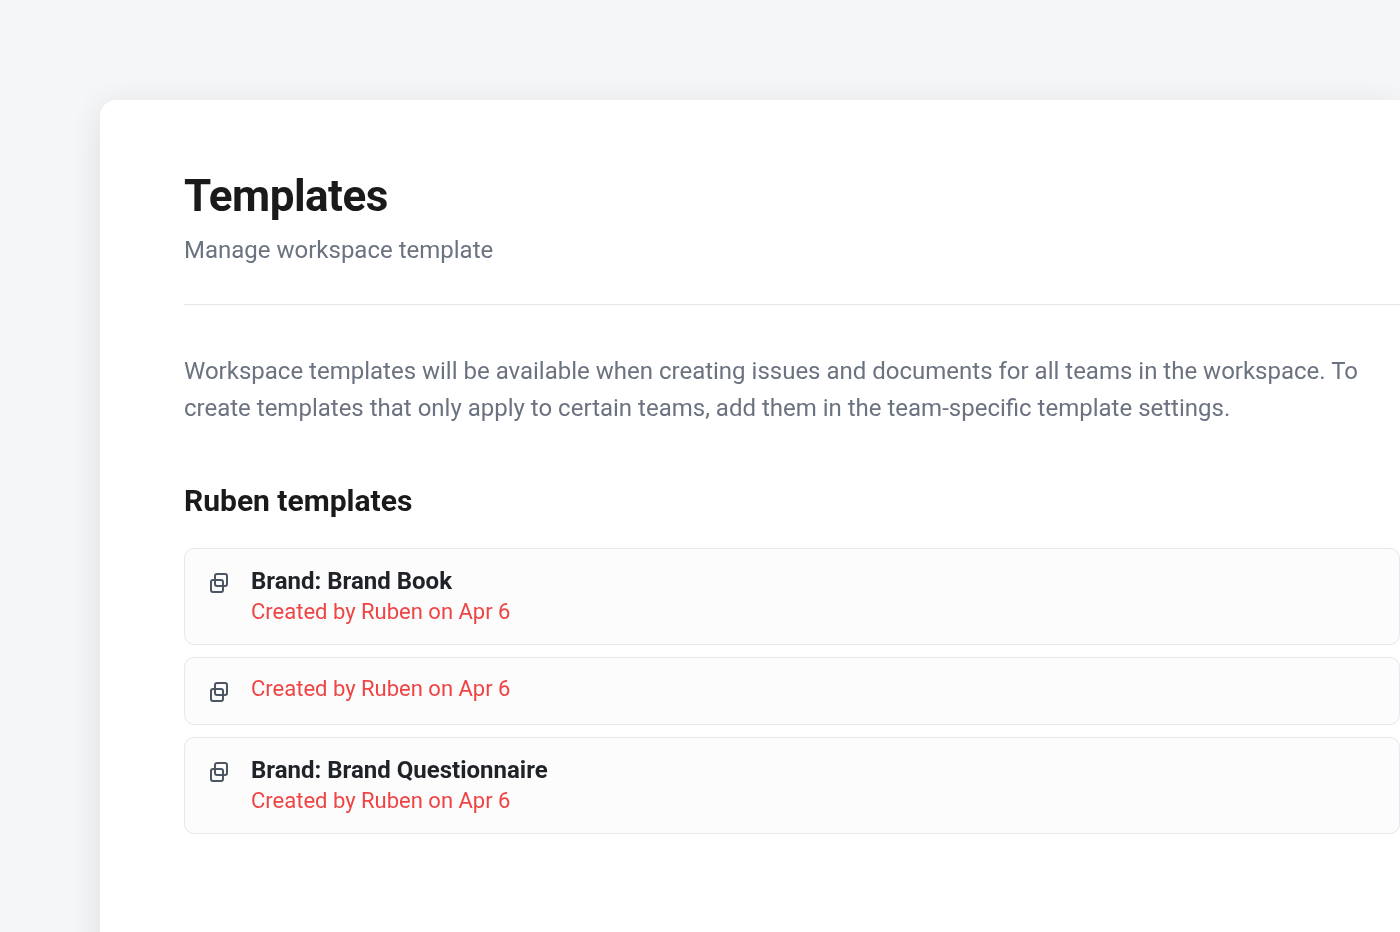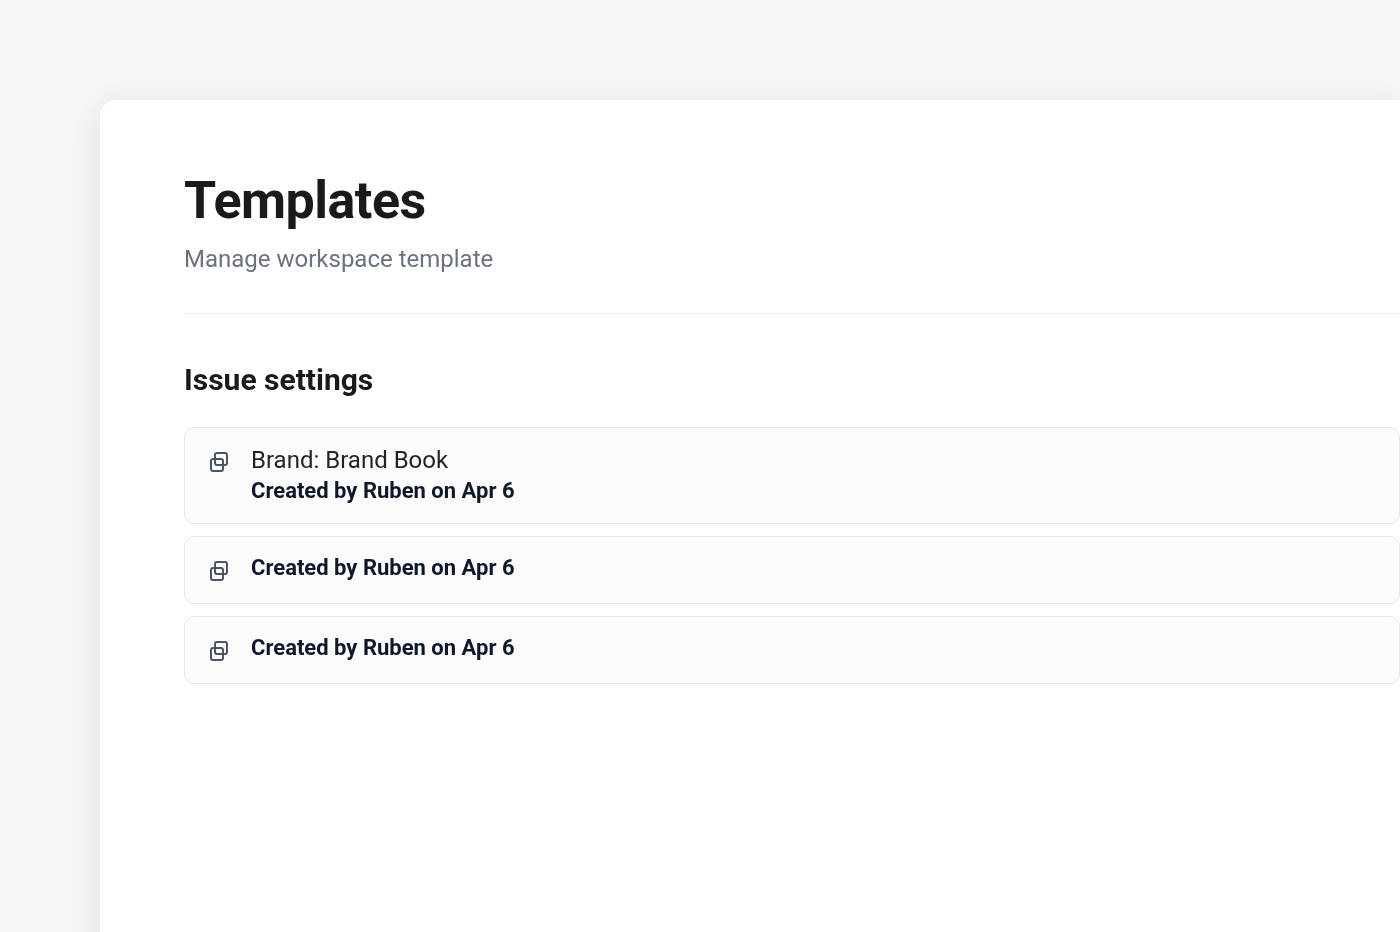--- a/index.html
+++ b/index.html
@@ -20,21 +20,21 @@
       top: 100px;
       left: 100px;
       right: 0;
       background: #ffffff;
       border-radius: 16px 0 0 0;
       box-shadow: -4px 0 30px rgba(0,0,0,0.04), 0 10px 40px rgba(0,0,0,0.05);
       padding: 70px 0 60px 84px;
       min-height: 900px;
     }
     .page-title {
-      font-size: 52px;
+      font-size: 44px;
       font-weight: 700;
       color: #1a1a1a;
       letter-spacing: -0.5px;
       margin-bottom: 14px;
     }
     .page-subtitle {
       font-size: 24px;
       color: #6b7280;
       font-weight: 400;
       margin-bottom: 40px;
@@ -79,37 +79,37 @@
       margin-top: 4px;
       color: #4b5563;
     }
     .template-text {
       display: flex;
       flex-direction: column;
       gap: 4px;
     }
     .template-name {
       font-size: 24px;
-      font-weight: 400;
+      font-weight: 700;
       color: #1f2328;
     }
     .template-meta {
       font-size: 22px;
-      color: #0f172a;
-      font-weight: bold;
+      color: #ef4444;
     }
   </style>
 </head>
 <body>
 
 <div class="card">
   <h1 class="page-title">Templates</h1>
   <p class="page-subtitle">Manage workspace template</p>
   <hr class="divider">
-  <h2 class="section-title">Issue settings</h2>
+  <p class="description">Workspace templates will be available when creating issues and documents for all teams in the workspace. To create templates that only apply to certain teams, add them in the team-specific template settings.</p>
+  <h2 class="section-title">Ruben templates</h2>
 
   <div class="template-list">
 
     <div class="template-item">
       <span class="template-icon">
         <svg viewBox="0 0 24 24" fill="none" stroke="currentColor" stroke-width="2" stroke-linecap="round" stroke-linejoin="round">
           <rect x="8" y="3" width="12" height="12" rx="2"></rect>
           <rect x="4" y="9" width="12" height="12" rx="2"></rect>
         </svg>
       </span>
@@ -132,18 +132,19 @@
     </div>
 
     <div class="template-item">
       <span class="template-icon">
         <svg viewBox="0 0 24 24" fill="none" stroke="currentColor" stroke-width="2" stroke-linecap="round" stroke-linejoin="round">
           <rect x="8" y="3" width="12" height="12" rx="2"></rect>
           <rect x="4" y="9" width="12" height="12" rx="2"></rect>
         </svg>
       </span>
       <div class="template-text">
+        <span class="template-name">Brand: Brand Questionnaire</span>
         <span class="template-meta">Created by Ruben on Apr 6</span>
       </div>
     </div>
 
   </div>
 </div>
 
 </body></html>

